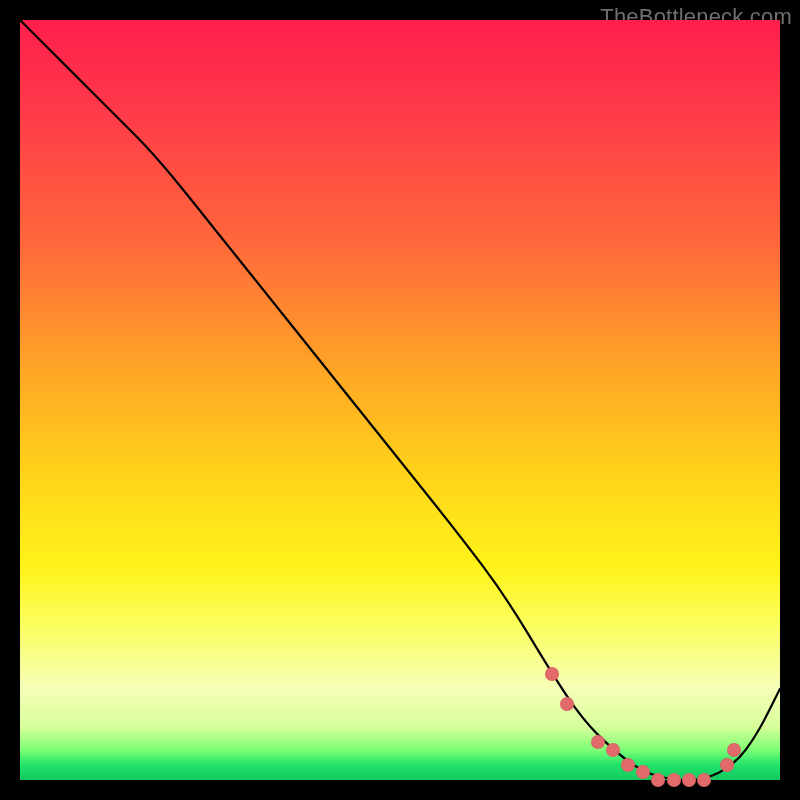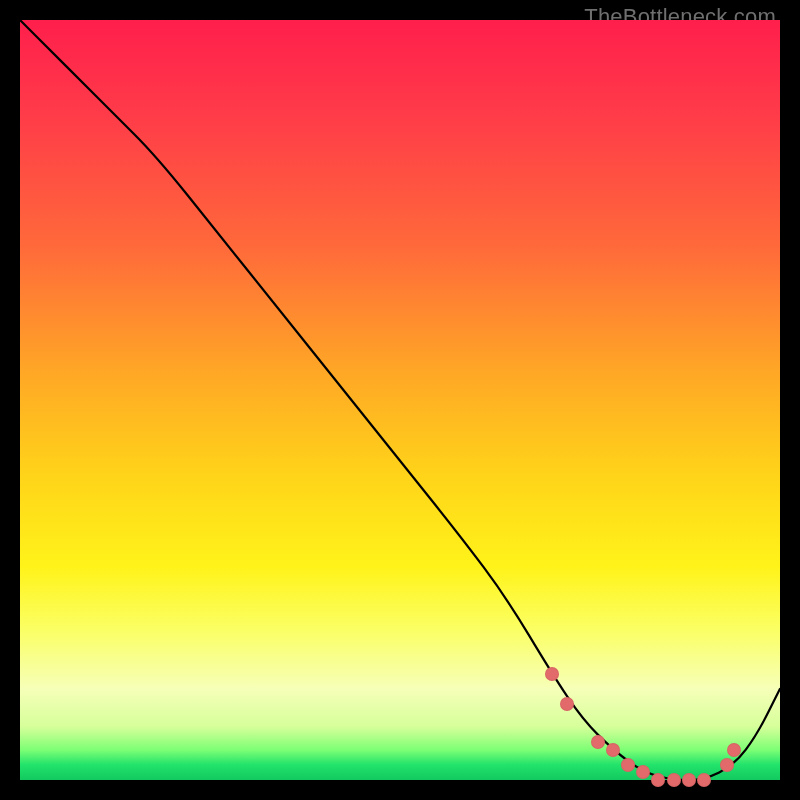--- a/index.html
+++ b/index.html
@@ -36,21 +36,21 @@
       #f6ffb8 88%,
       #d6ff9a 93%,
       #7eff75 96%,
       #22e36b 98%,
       #12c95f 100%
     );
   }
   .watermark {
     position: absolute;
     top: 4px;
-    right: 24px;
+    right: 8px;
     color: #6f6f6f;
     font-size: 22px;
     letter-spacing: 0.2px;
     user-select: none;
   }
   svg.curve {
     position: absolute;
     left: 0;
     top: 0;
     width: 760px;

